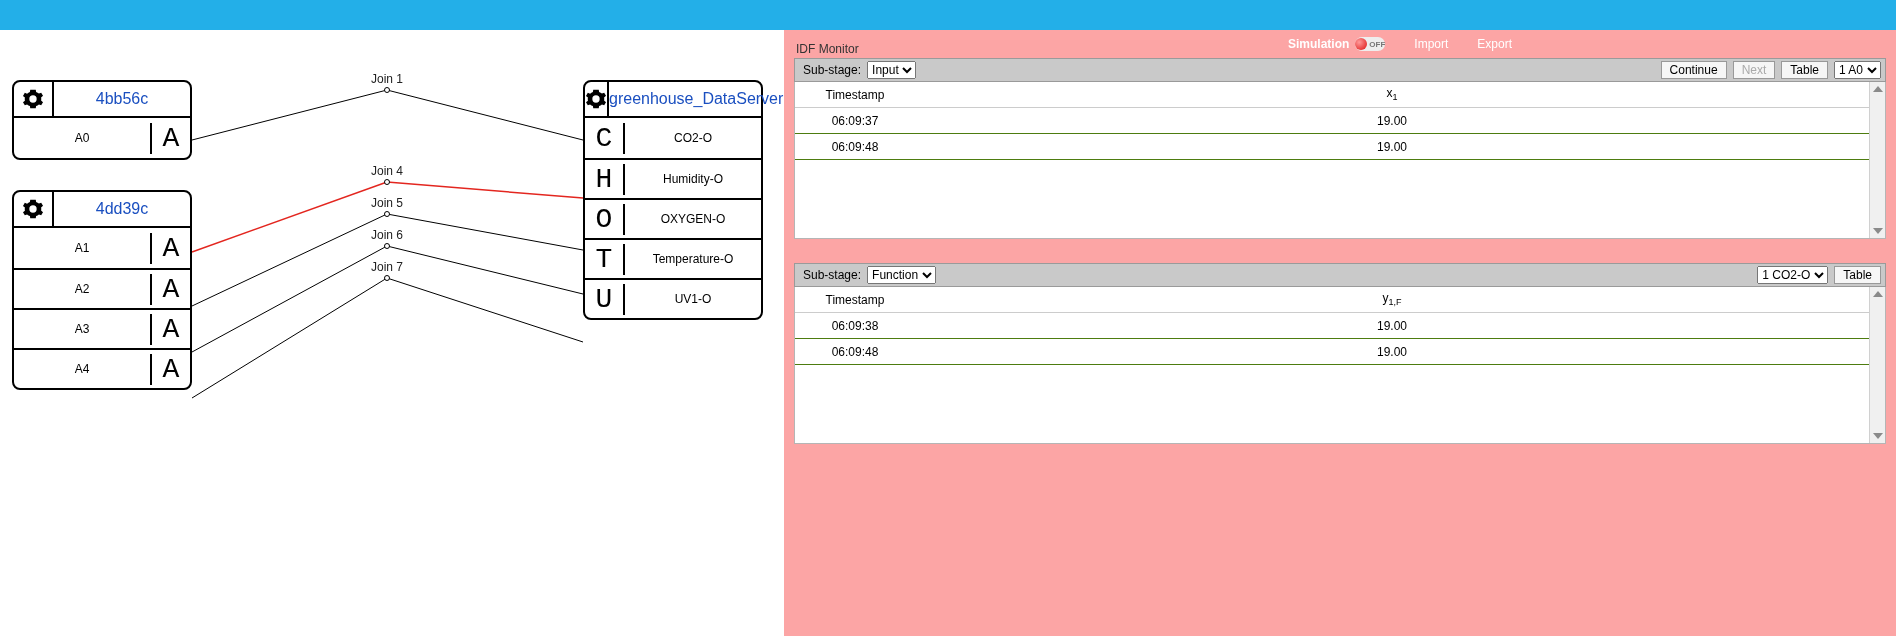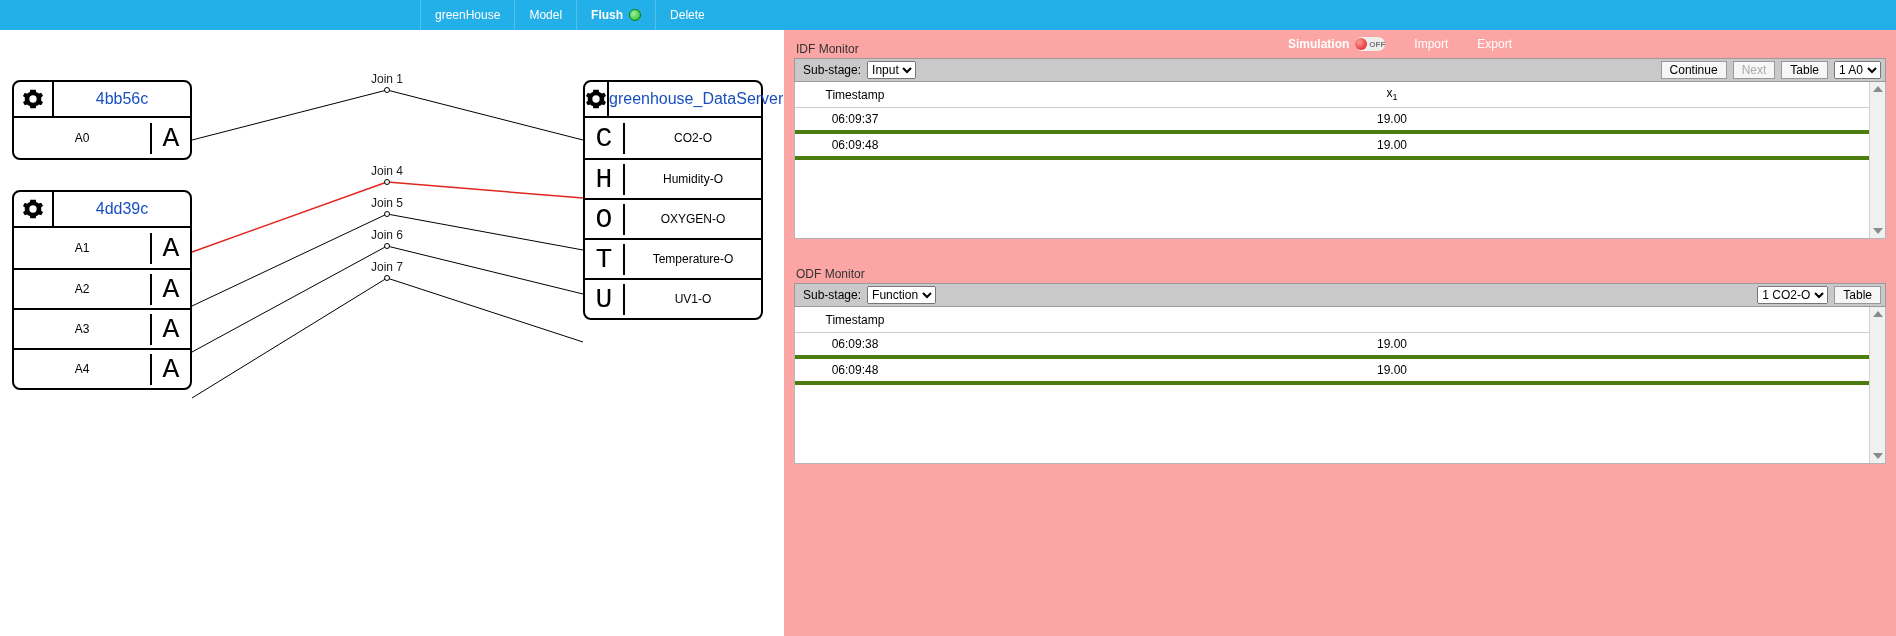--- a/index.html
+++ b/index.html
@@ -46,47 +46,32 @@
   .monitor-bar select, .monitor-bar button { font-size: 12px; font-family: Arial, sans-serif; }
   .monitor-bar button { background: #f6f6f6; border: 1px solid #999; padding: 1px 8px; cursor: pointer; }
   .monitor-bar button:disabled { color: #aaa; cursor: default; }
   .monitor-bar label { padding-left: 4px; }
   .monitor-table { background: #fff; border: 1px solid #b5b5b5; border-top: none; display: flex; }
   .monitor-table .tbody { flex: 1; height: 156px; overflow: hidden; }
   .monitor-table .scrollbar { width: 16px; background: #f0f0f0; border-left: 1px solid #d0d0d0; position: relative; }
   .monitor-table .scrollbar::before, .monitor-table .scrollbar::after { content: ""; position: absolute; left: 3px; width: 0; height: 0; border-left: 5px solid transparent; border-right: 5px solid transparent; }
   .monitor-table .scrollbar::before { top: 4px; border-bottom: 6px solid #8a8a8a; }
   .monitor-table .scrollbar::after { bottom: 4px; border-top: 6px solid #8a8a8a; }
-  .mrow { display: flex; height: 26px; align-items: center; border-bottom: 4px solid #4d7c0f; }
+  .mrow { display: flex; height: 26px; align-items: center; border-bottom: 1px solid #4d7c0f; }
   .mrow.header { border-bottom: 1px solid #ccc; font-weight: normal; }
   .mrow .c1 { width: 120px; text-align: center; }
   .mrow .c2 { flex: 1; text-align: center; }
   .mrow sub { font-size: 9px; }
 
   .gear-svg { width: 22px; height: 22px; }
 </style>
 </head>
 <body>
 
 <div class="toolbar">
-  <div class="left-group">
-    <div class="tb-item">
-        <span>greenHouse</span>
-      </div>
-    <div class="tb-item">
-        <span>Model</span>
-      </div>
-    <div class="tb-item flush">
-        <span>Flush</span>
-        <span class="green-dot"></span>
-      </div>
-    <div class="tb-item">
-        <span>Delete</span>
-      </div>
-  </div>
   <div class="right-group">
     <div class="tb-item sim">
         <span>Simulation</span>
       <span class="sim-toggle">
           <span class="red-dot"></span>
           <span>OFF</span>
         </span>
     </div>
     <div class="tb-item">
         <span>Import</span>
@@ -241,32 +226,32 @@
                 <div class="c1">06:09:48</div>
                 <div class="c2">19.00</div>
               </div>
             </div>
         </div>
         <div class="scrollbar"></div>
       </div>
     </div>
 
     <div class="monitor">
-      <div class="monitor-title">ODF Monitor</div>
       <div class="monitor-bar">
         <label>Sub-stage:</label>
         <select><option>Function</option></select>
         <div class="spacer"></div>
         <select><option>1 CO2-O</option></select>
         <button>Table</button>
       </div>
       <div class="monitor-table">
         <div class="tbody">
           <div class="mrow header">
             <div class="c1">Timestamp</div>
+            <div class="c2"><span>y</span><sub>1,F</sub></div>
           </div>
           <div id="odf-rows">
               <div class="mrow">
                 <div class="c1">06:09:38</div>
                 <div class="c2">19.00</div>
               </div>
               <div class="mrow">
                 <div class="c1">06:09:48</div>
                 <div class="c2">19.00</div>
               </div>

